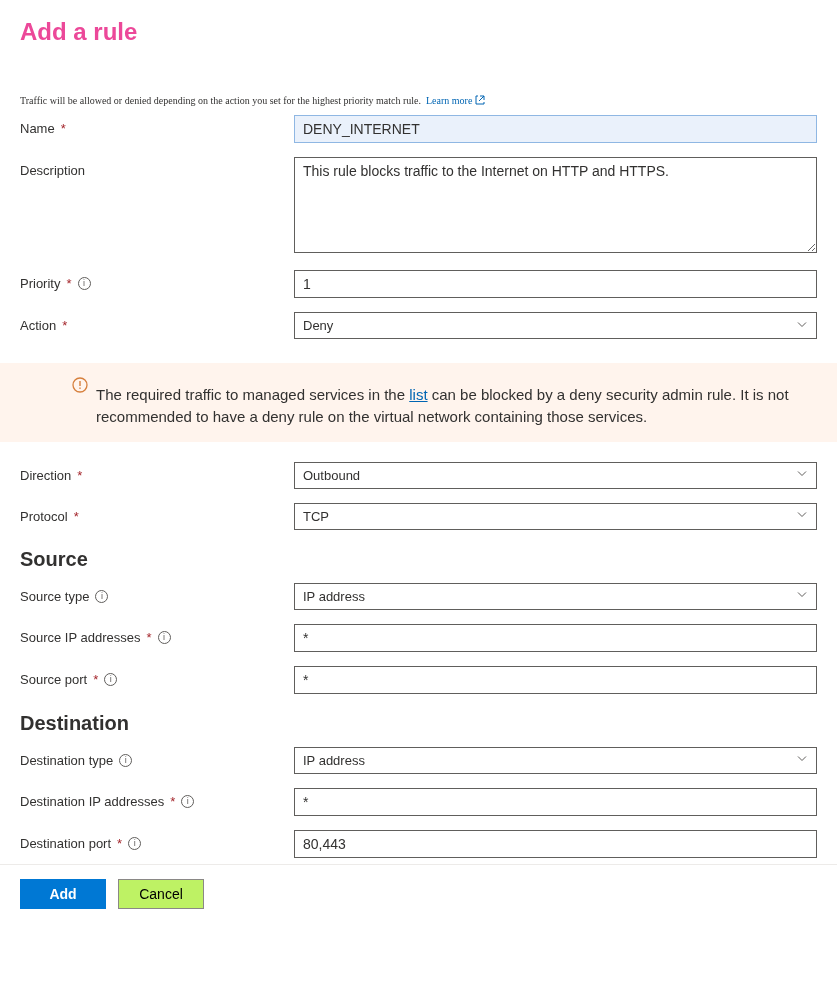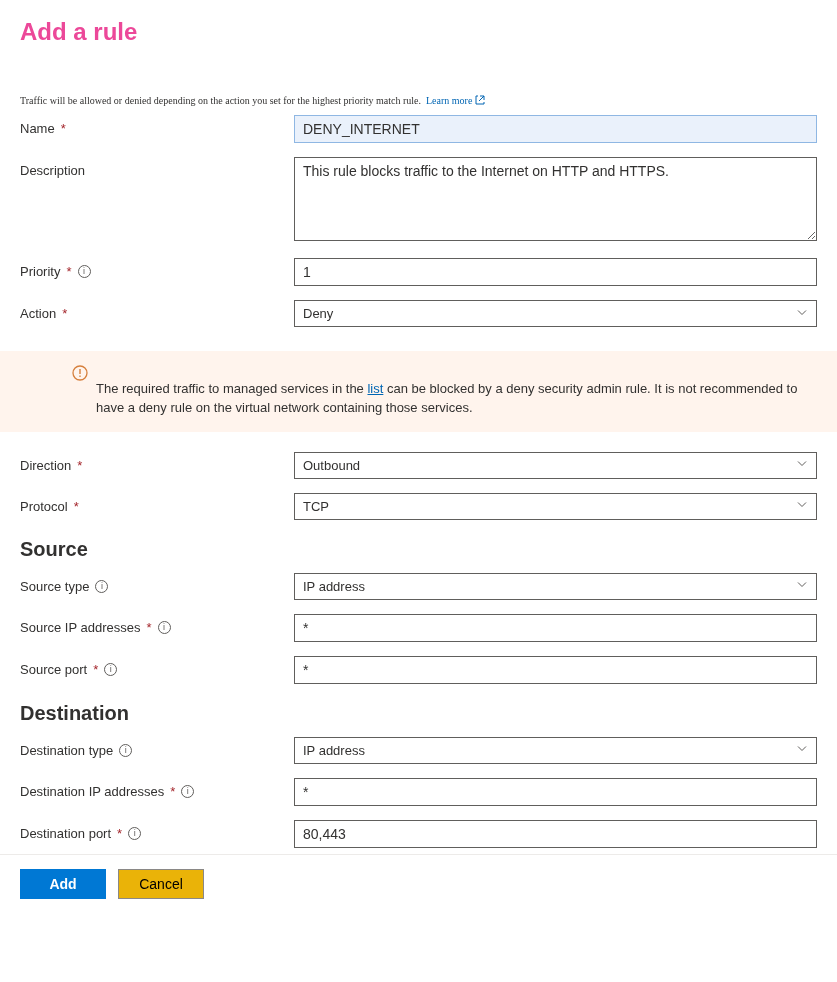--- a/index.html
+++ b/index.html
@@ -73,21 +73,21 @@
     font-size: 14px;
     color: #323130;
     background:#fff;
     outline:none;
   }
   input.name-input {
     background: #eaf1fb;
     border-color:#8fb7e3;
   }
   textarea {
-    height: 84px;
+    height: 96px;
     resize: both;
   }
   .select {
     width:100%;
     border:1px solid #605e5c;
     padding:5px 26px 5px 8px;
     font-size:13px;
     background:#fff;
     position:relative;
     cursor:pointer;
@@ -95,24 +95,24 @@
     align-items:center;
   }
   .select .chev {
     position:absolute;
     right:8px; top:50%;
     transform:translateY(-50%);
     pointer-events:none;
   }
   .warning-box {
     background:#fff4ed;
-    padding:29px 18px 14px 56px;
+    padding:21px 18px 14px 56px;
     margin: 24px -20px 20px -20px;
     position:relative;
-    font-size:13px;
+    font-size:15px;
     line-height:1.45;
     color:#323130;
   }
   .warn-icon-wrap {
     position:absolute;
     left:72px; top:14px;
   }
   .warning-box a { color:#0065b3; text-decoration:underline; }
   .section-header {
     font-weight:600;
@@ -123,21 +123,21 @@
     border-top:1px solid #edebe9;
     padding:14px 20px;
     display:flex;
     gap:12px;
   }
   button.btn {
     min-width:86px;
     height:30px;
     font-size:14px;
     border:1px solid #8a8886;
-    background:#eab308;
+    background:#bef264;
     cursor:pointer;
     font-family:inherit;
   }
   button.btn.primary {
     background:#0078d4;
     border-color:#0078d4;
     color:#fff;
     font-weight:600;
   }
 </style>

